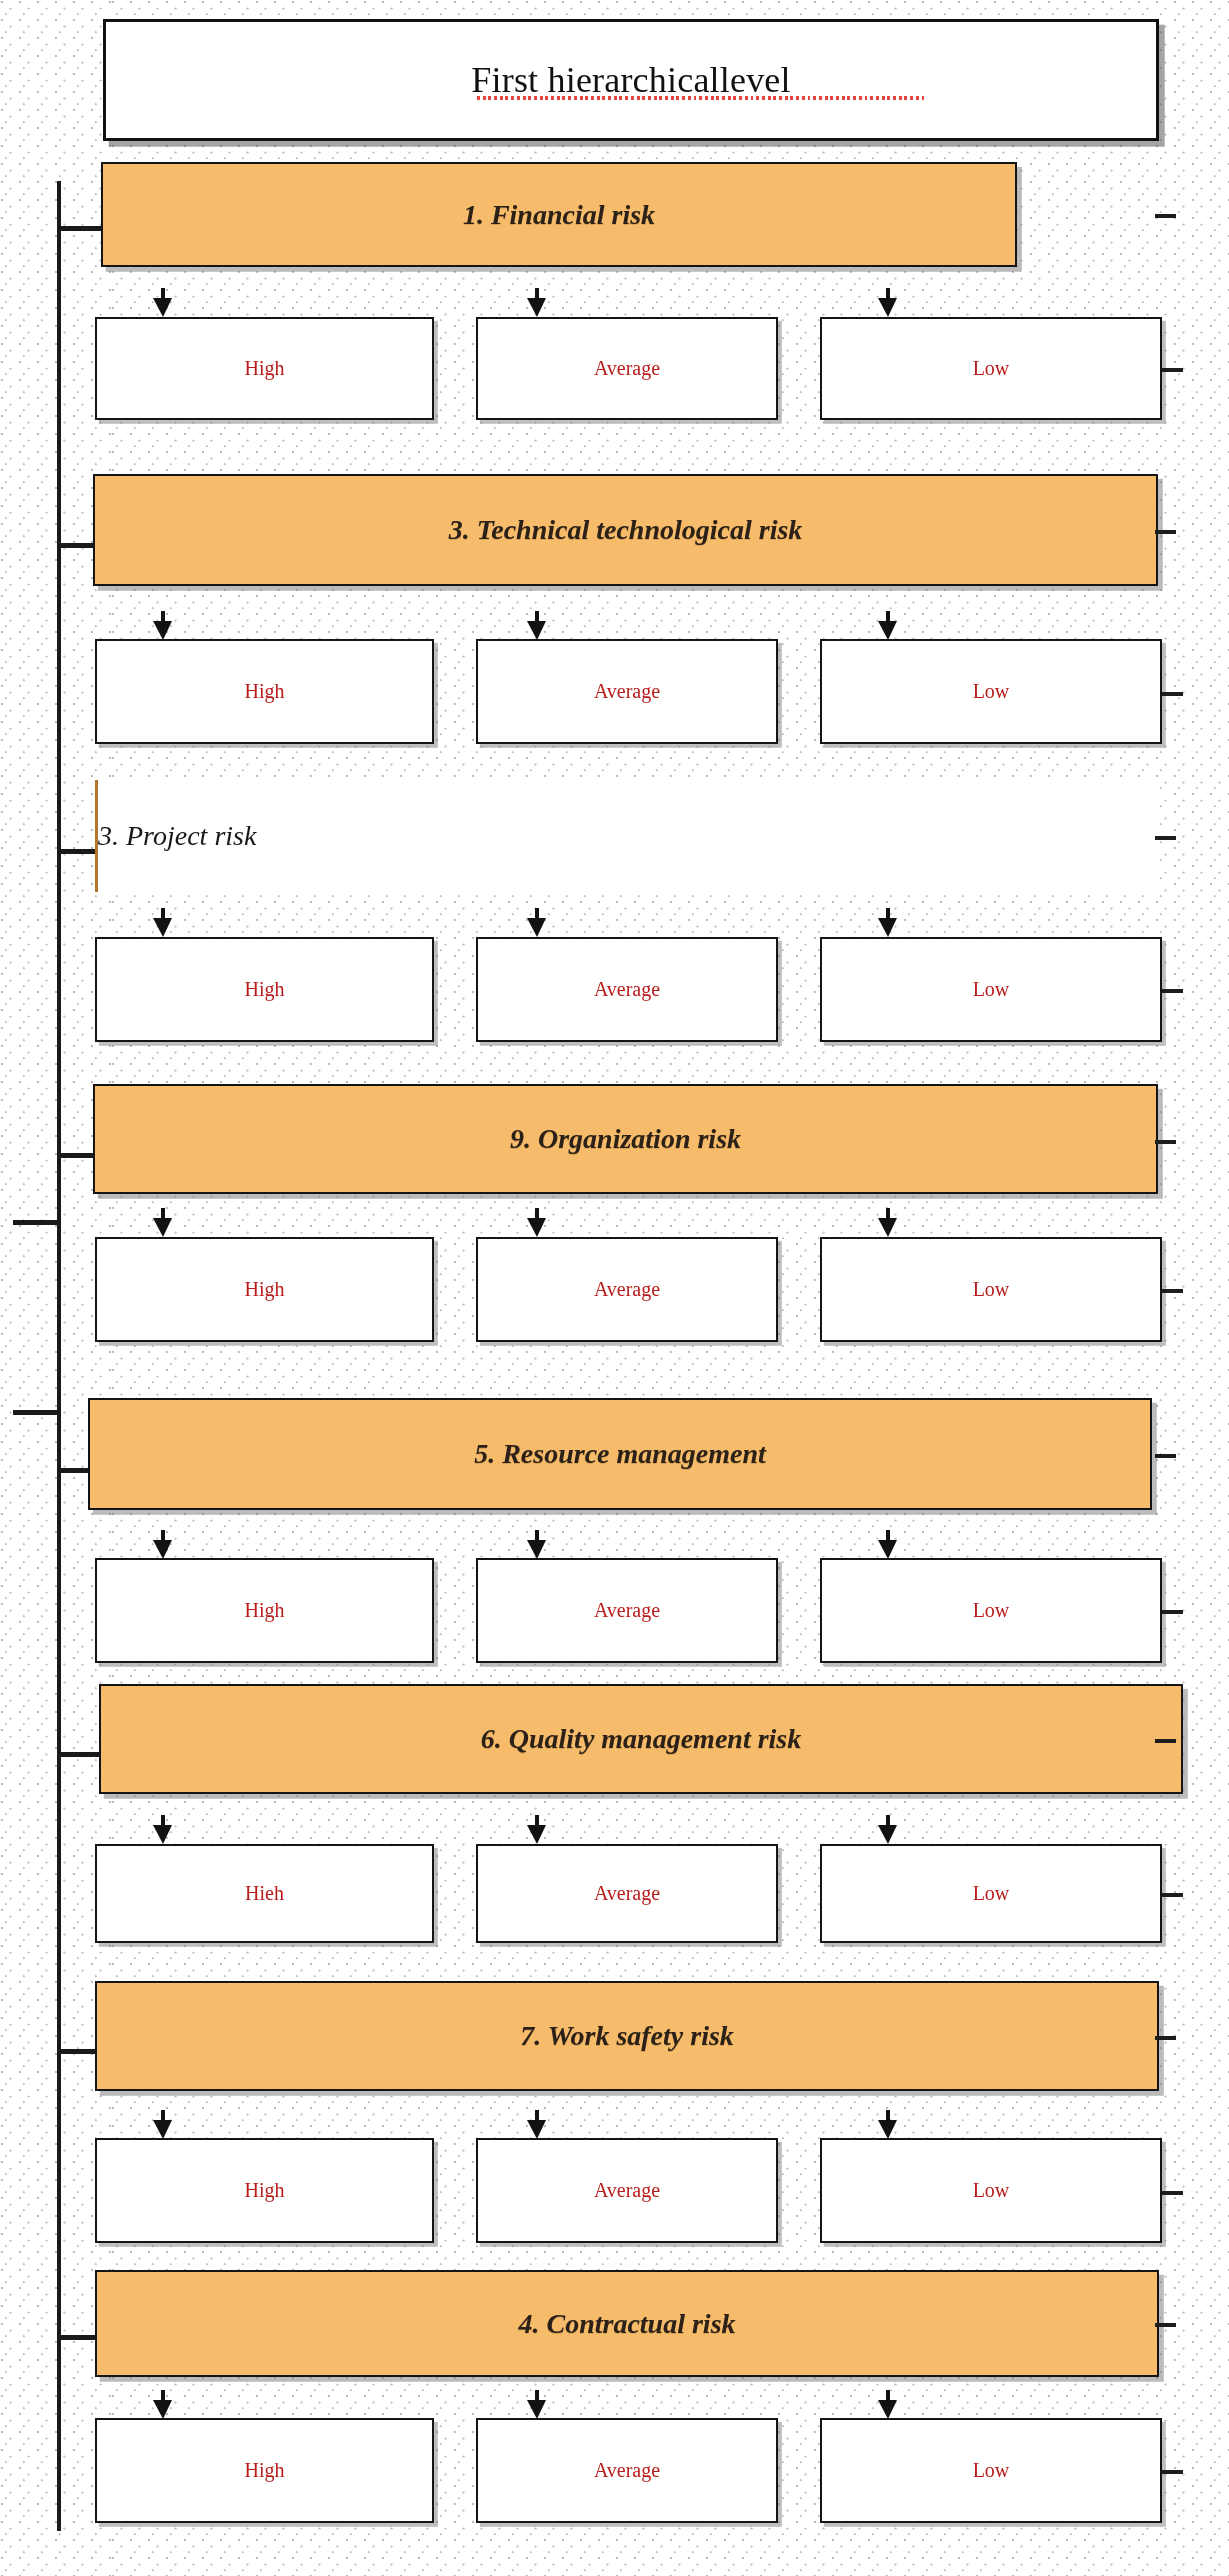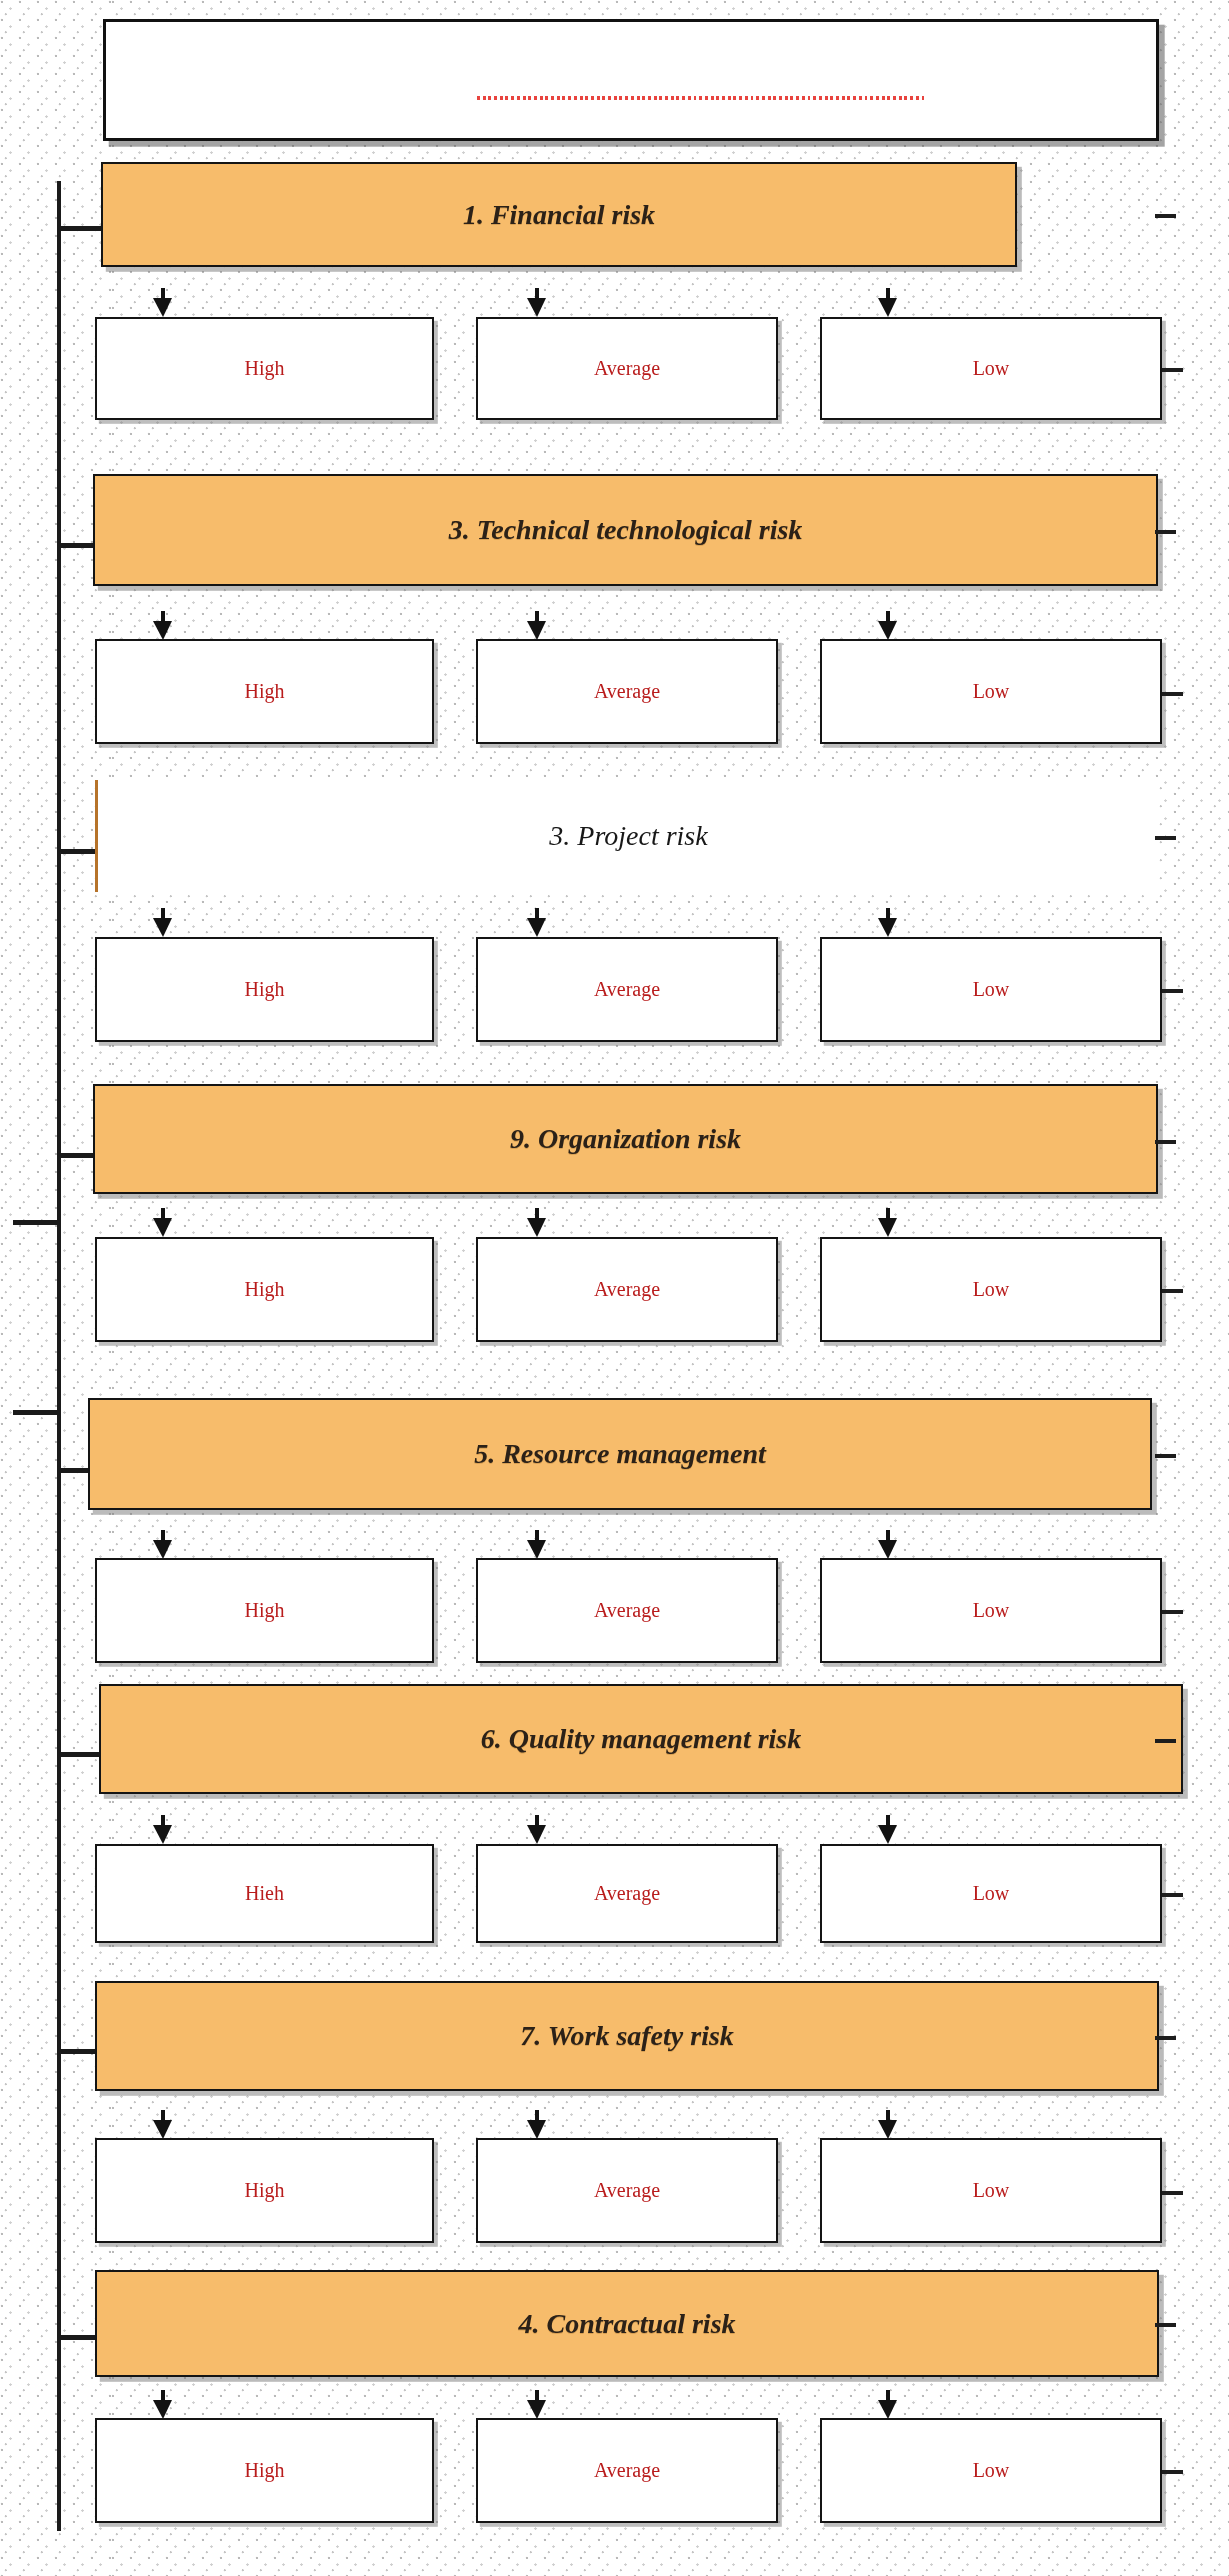--- a/index.html
+++ b/index.html
@@ -90,21 +90,21 @@
     color:#2b2118;
     white-space:nowrap;
     text-shadow:0 1px 0 rgba(160,110,40,.35);
   }
   
   .cat.plain{
     background:#ffffff;
     border:none;
     border-left:3.8px solid #b6732a;
     box-shadow:none;
-    justify-content:center;
+    justify-content:flex-start;
   }
   .cat.plain .lbl{
     font-weight:normal;
     color:#181818;
     text-shadow:none;
   }
 
   
   .leaf{
     position:absolute;
@@ -162,20 +162,21 @@
       <div class="stub" style="left: 59px; top: 1752px; width: 46px;"></div>
       <div class="stub" style="left: 59px; top: 2049px; width: 46px;"></div>
       <div class="stub" style="left: 59px; top: 2335px; width: 46px;"></div>
       <div class="spine" style="left: 57px; top: 181px; height: 1064px;"></div>
       <div class="spine" style="left: 57px; top: 1237px; height: 1294px;"></div>
       <div class="stub" style="left: 13.3px; top: 1220px; width: 46px;"></div>
       <div class="stub" style="left: 13.3px; top: 1410px; width: 46px;"></div>
     </div>
 
   <div class="titlebox" id="title-box" style="left:103px;top:19px;width:1056px;height:122px;">
+    <div class="ttl">First hierarchicallevel</div>
     <div class="squiggle" style="left:371px;right:auto;width:447px;bottom:38px;"></div>
   </div>
 
   <div id="rows">
       <div class="cat" style="left: 101px; top: 162px; width: 916px; height: 105px;">
         <div class="lbl">1. Financial risk</div>
       </div>
       <div class="rtick" style="left: 1155px; top: 214px;"></div>
       <div class="arrow" style="left: 153px; top: 288px; width: 20px; height: 30px;">
         <span class="shaft"></span>

